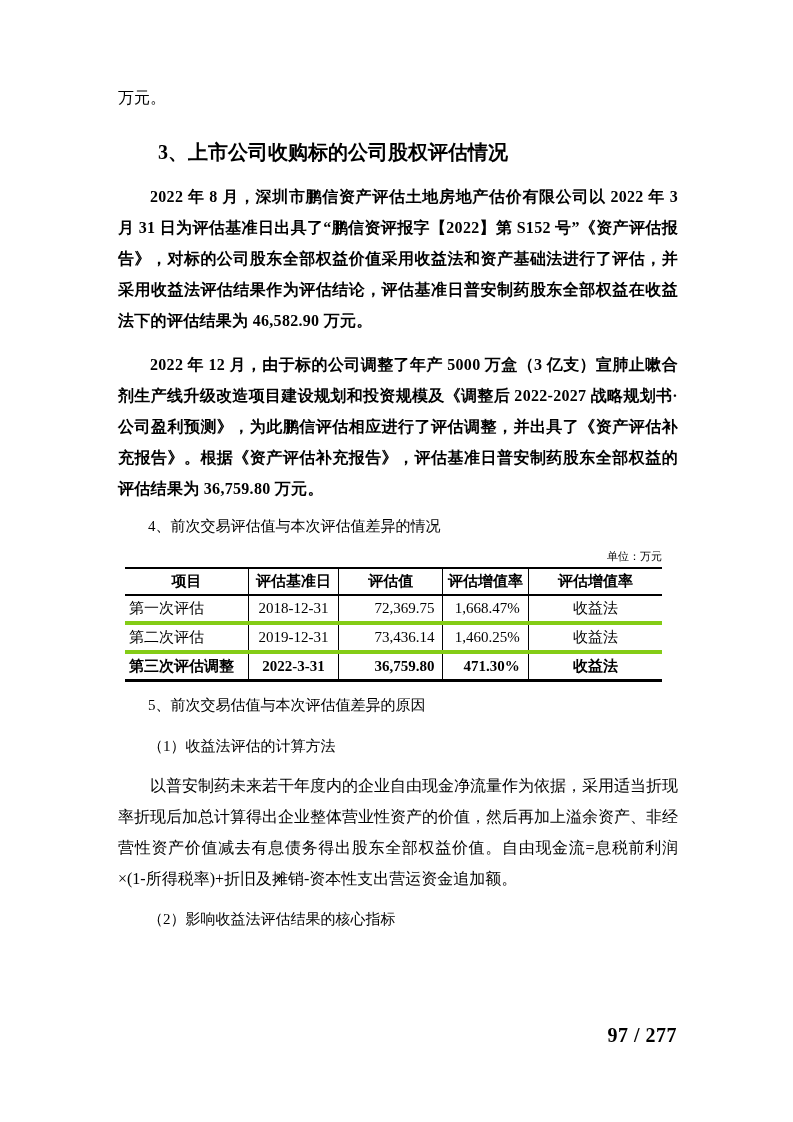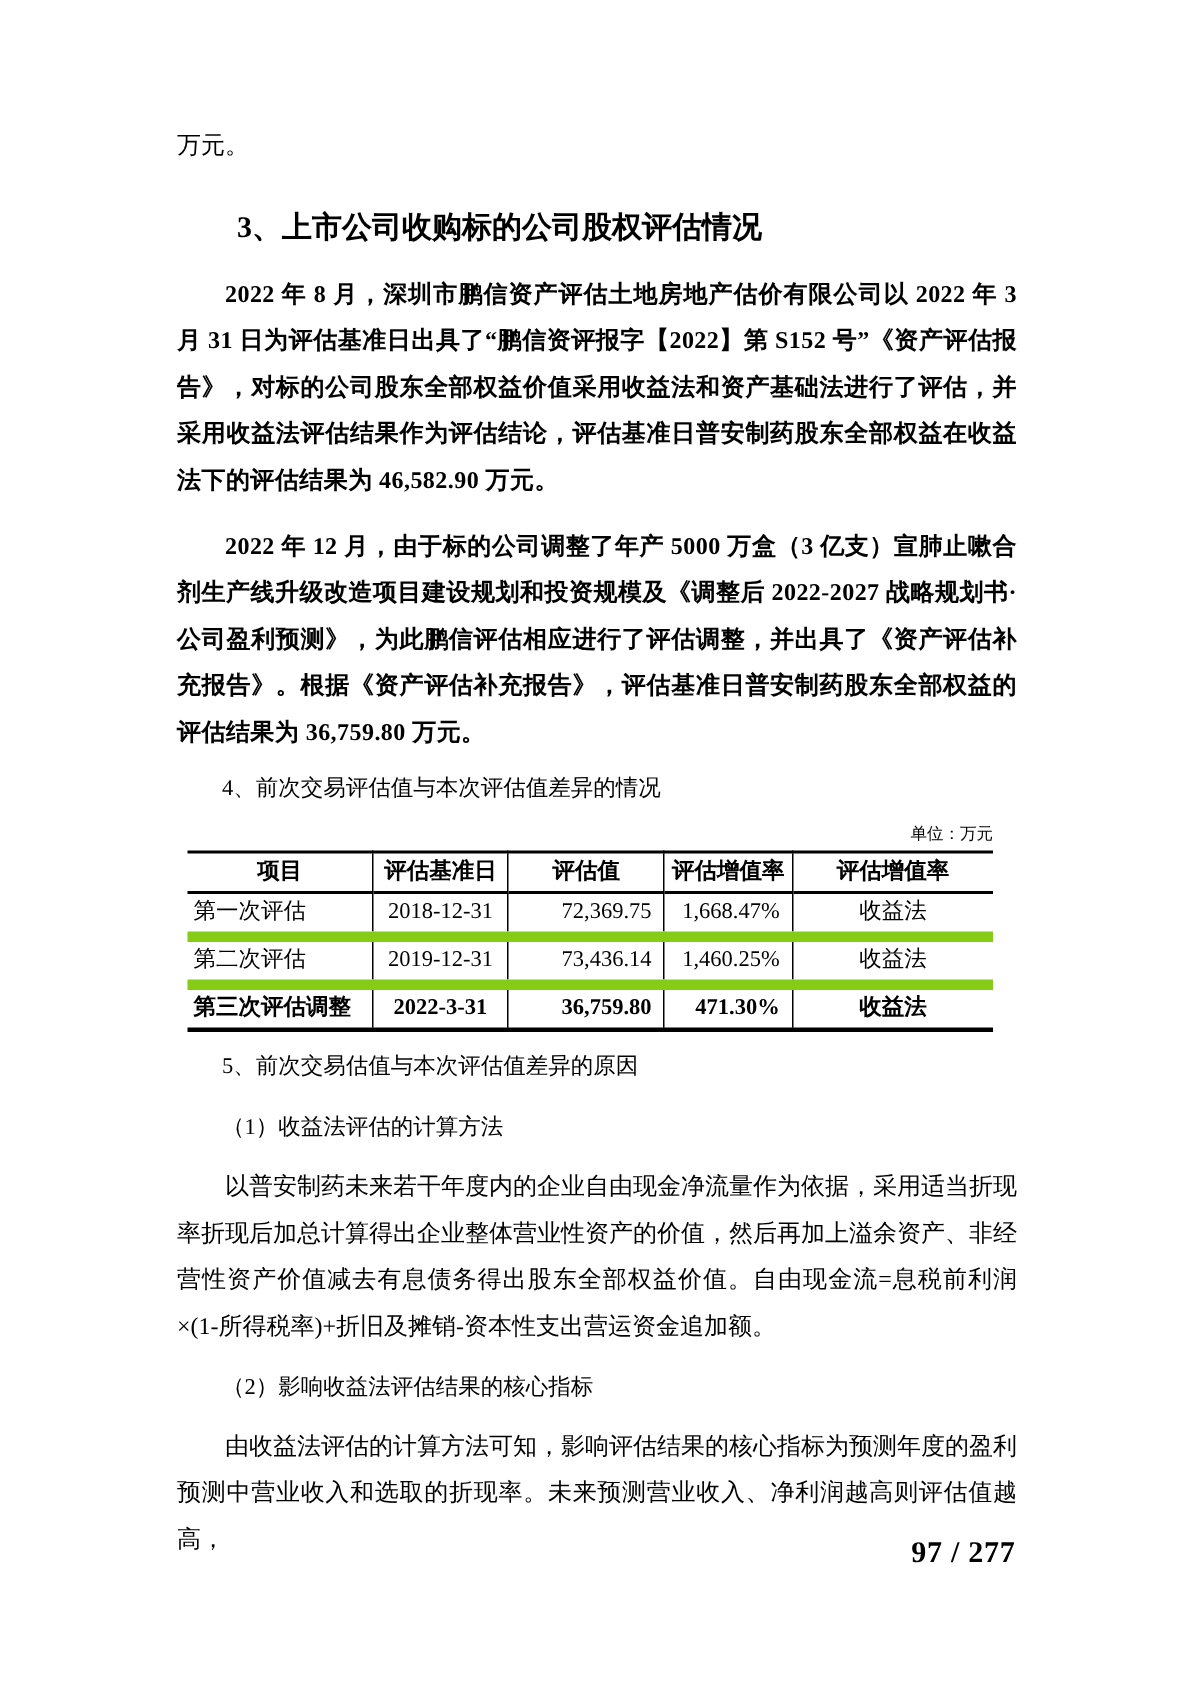--- a/index.html
+++ b/index.html
@@ -88,21 +88,21 @@
   }
   .val-table th {
     font-weight: bold;
     text-align: center;
     border-bottom: 2px solid #000;
   }
   .val-table th:not(:last-child),
   .val-table td:not(:last-child) {
     border-right: 1px solid #000;
   }
-  .val-table tbody tr { border-bottom: 7px solid #84cc16; }
+  .val-table tbody tr { border-bottom: 4px solid #84cc16; }
   .val-table tbody tr:last-child { border-bottom: none; }
   .val-table td.c-item  { text-align: left;  padding-left: 4px; }
   .val-table td.c-date  { text-align: center; }
   .val-table td.c-value { text-align: right; padding-right: 8px; }
   .val-table td.c-rate  { text-align: right; padding-right: 8px; }
   .val-table td.c-method{ text-align: center; }
   .val-table tr.row-bold td { font-weight: bold; border-top: 1.5px solid #000; }
 
   .page-number {
     position: absolute;
@@ -176,18 +176,17 @@
     </div>
 
     <p class="h-plain m-t8">5、前次交易估值与本次评估值差异的原因</p>
 
     <p class="h-plain m-t10">（1）收益法评估的计算方法</p>
 
     <p class="para para-indent m-t8">以普安制药未来若干年度内的企业自由现金净流量作为依据，采用适当折现率折现后加总计算得出企业整体营业性资产的价值，然后再加上溢余资产、非经营性资产价值减去有息债务得出股东全部权益价值。自由现金流=息税前利润×(1-所得税率)+折旧及摊销-资本性支出营运资金追加额。</p>
 
     <p class="h-plain m-t10">（2）影响收益法评估结果的核心指标</p>
 
-    <p class="para para-indent m-t8">由收益法评估的计算方法可知，影响评估结果的核心指标为预测年度的盈利预测中营业收入和选取的折现率。未来预测营业收入、净利润越高则评估值越高，</p>
 
   </div>
 
   <div class="page-number">97 / 277</div>
 </div>
 
 </body></html>

